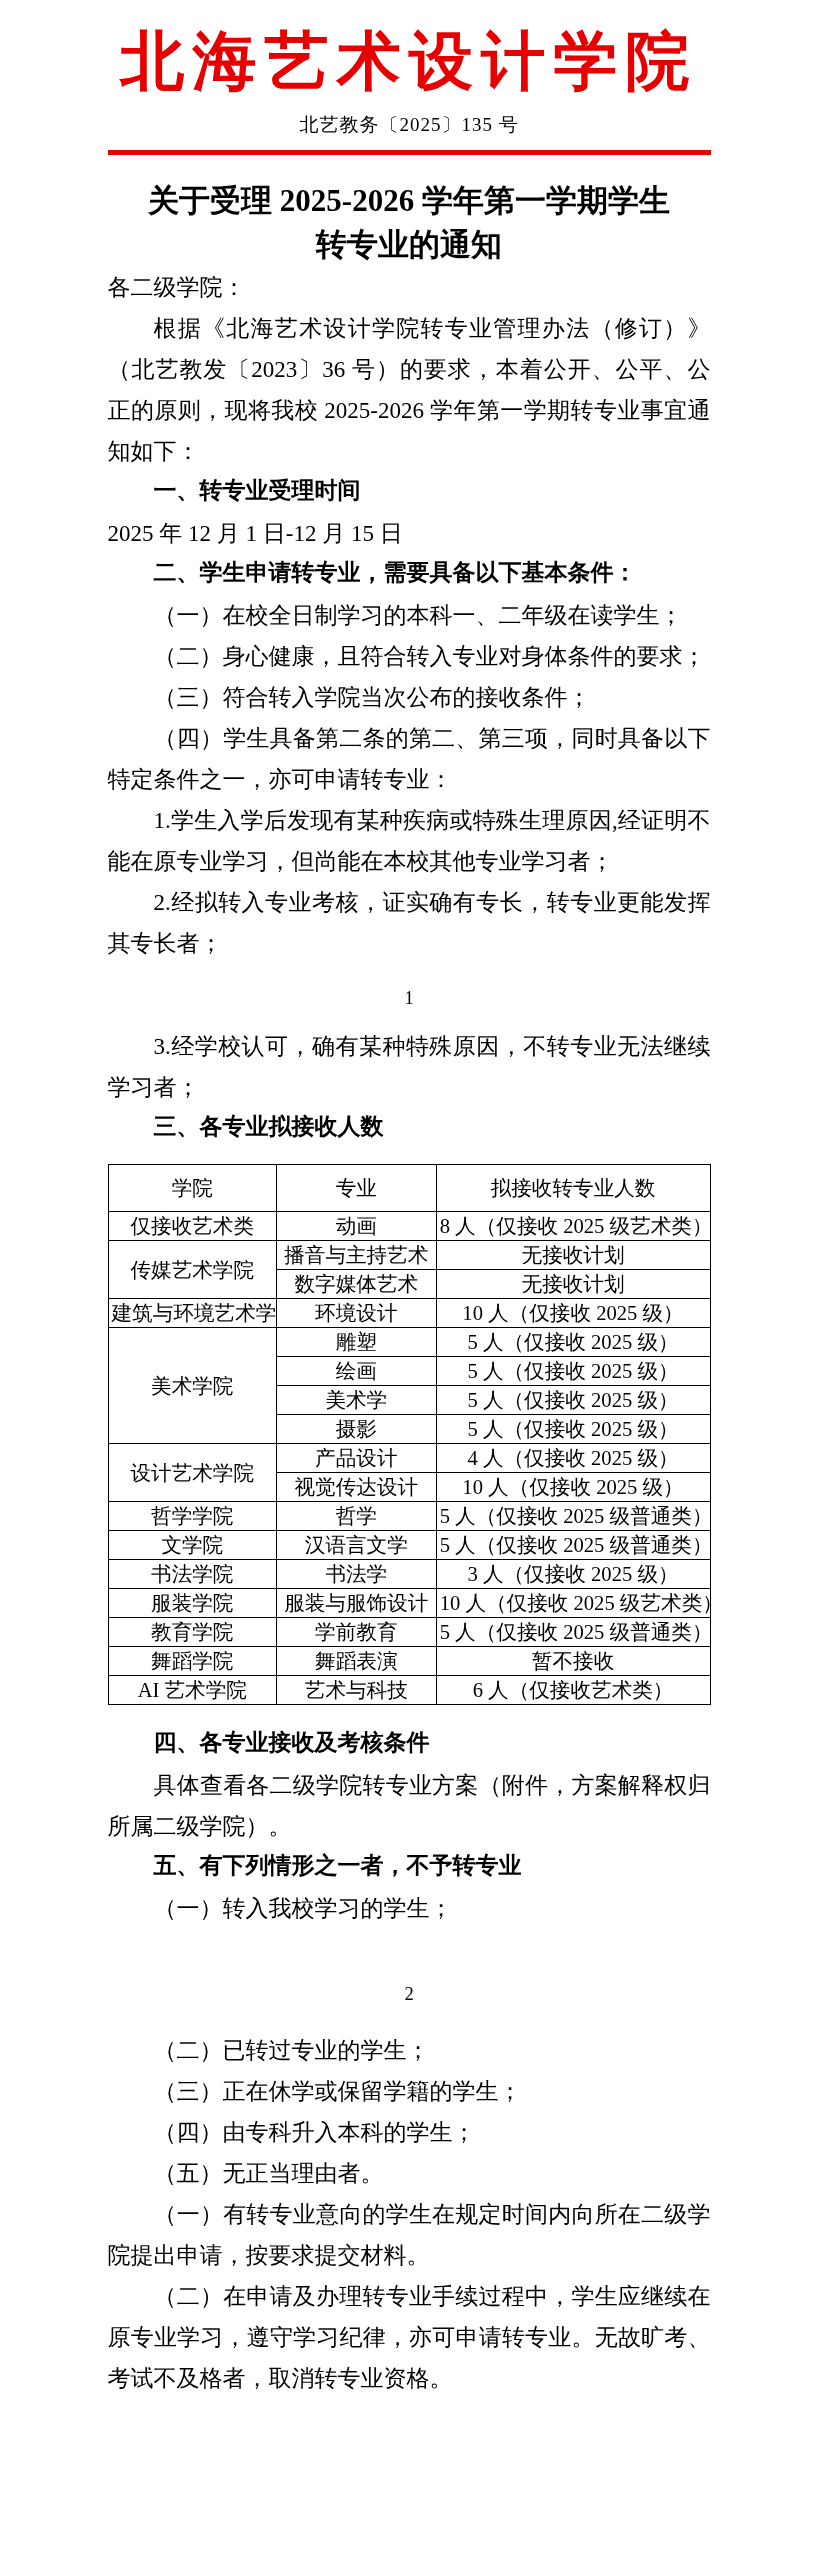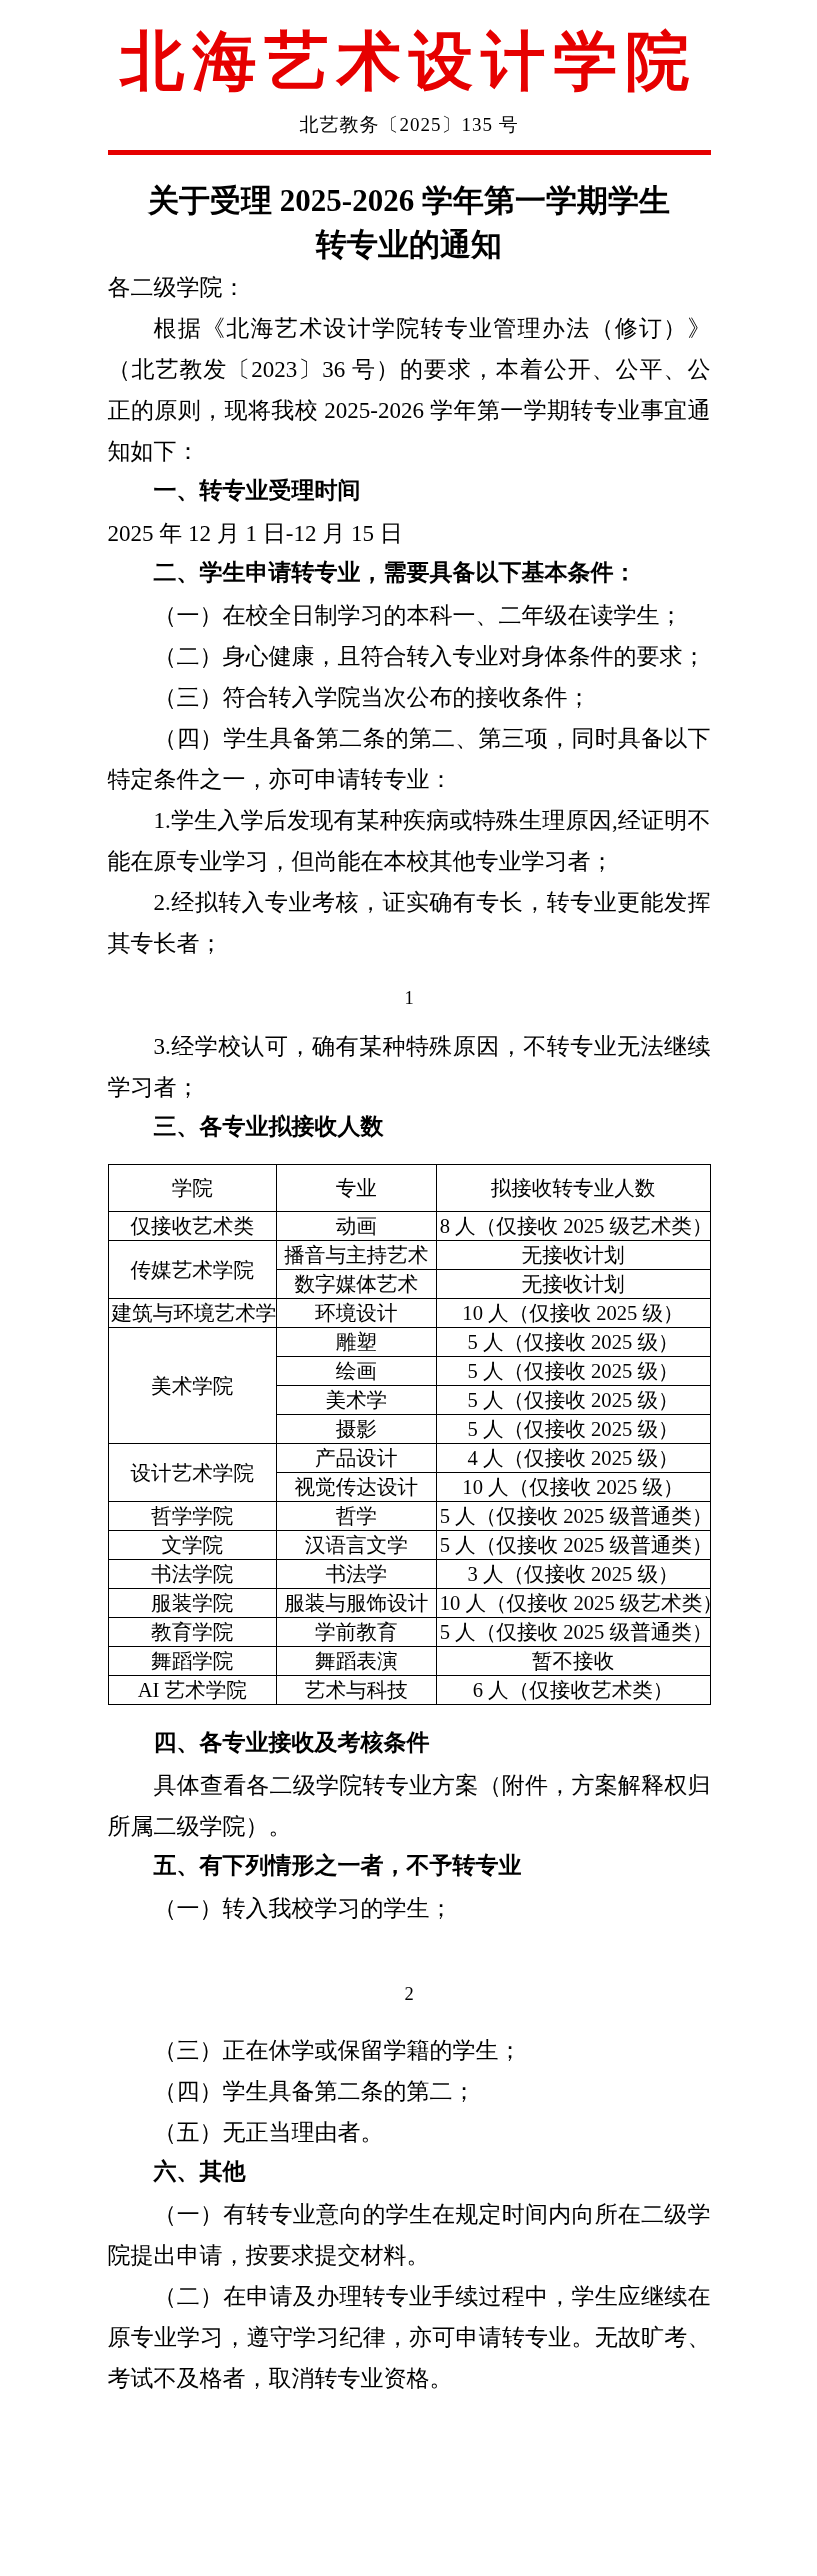--- a/index.html
+++ b/index.html
@@ -237,24 +237,24 @@
     </table>
 
     <h2 class="sec-heading">四、各专业接收及考核条件</h2>
     <p class="indent">具体查看各二级学院转专业方案（附件，方案解释权归所属二级学院）。</p>
 
     <h2 class="sec-heading">五、有下列情形之一者，不予转专业</h2>
     <p class="indent">（一）转入我校学习的学生；</p>
 
     <div class="page-num pn2">2</div>
 
+    <p class="indent">（二）已转过专业的学生；</p>
     <p class="indent">（三）正在休学或保留学籍的学生；</p>
-    <p class="indent">（四）学生具备第二条的第二；</p>
+    <p class="indent">（四）由专科升入本科的学生；</p>
     <p class="indent">（五）无正当理由者。</p>
 
-    <h2 class="sec-heading">六、其他</h2>
     <p class="indent">（一）有转专业意向的学生在规定时间内向所在二级学院提出申请，按要求提交材料。</p>
     <p class="indent">（二）在申请及办理转专业手续过程中，学生应继续在原专业学习，遵守学习纪律，亦可申请转专业。无故旷考、考试不及格者，取消转专业资格。</p>
 
   </div>
 
 </div>
 
 
 </body></html>

